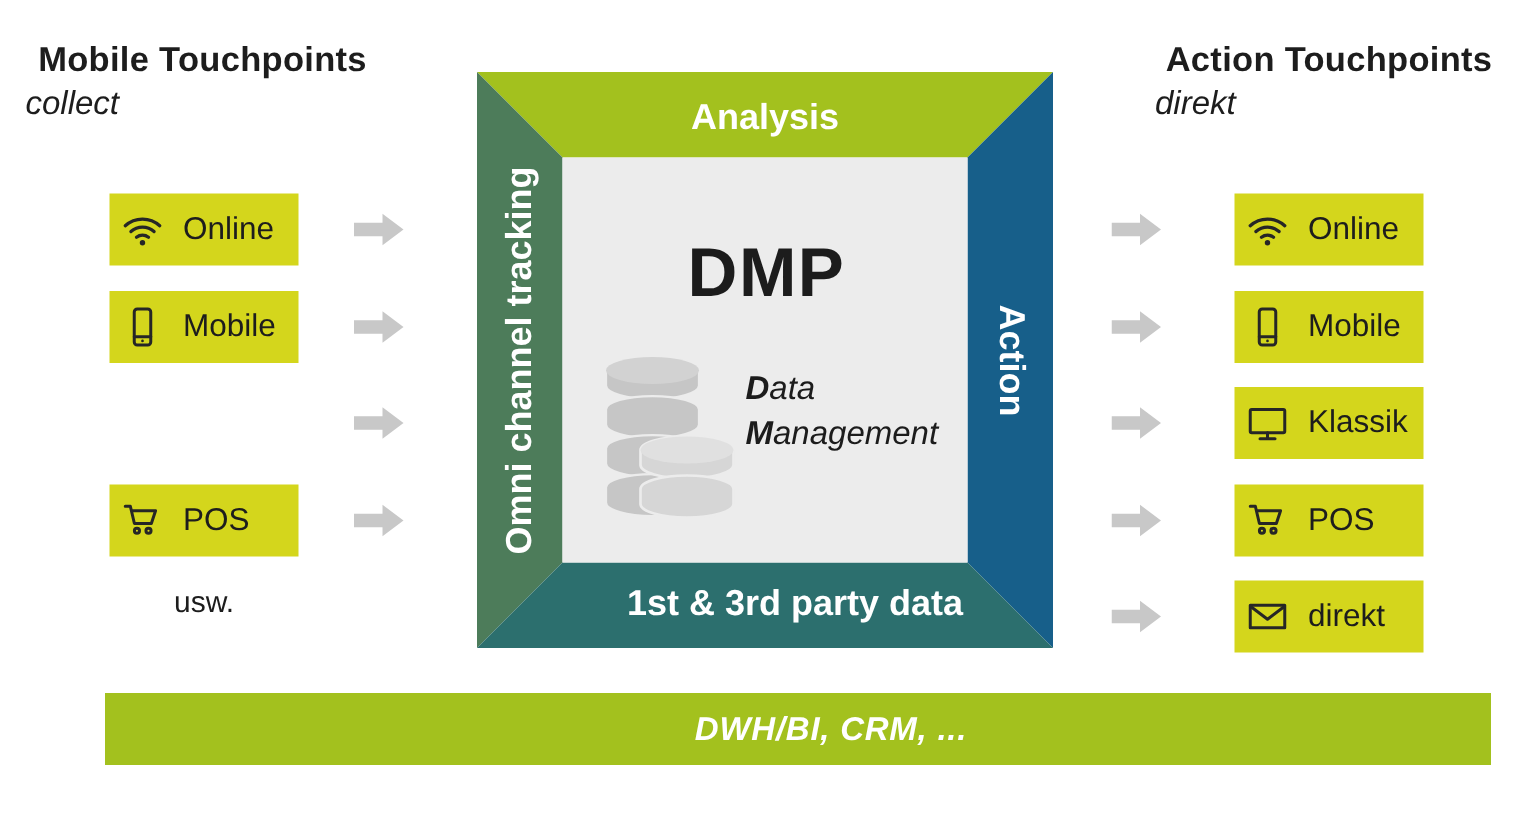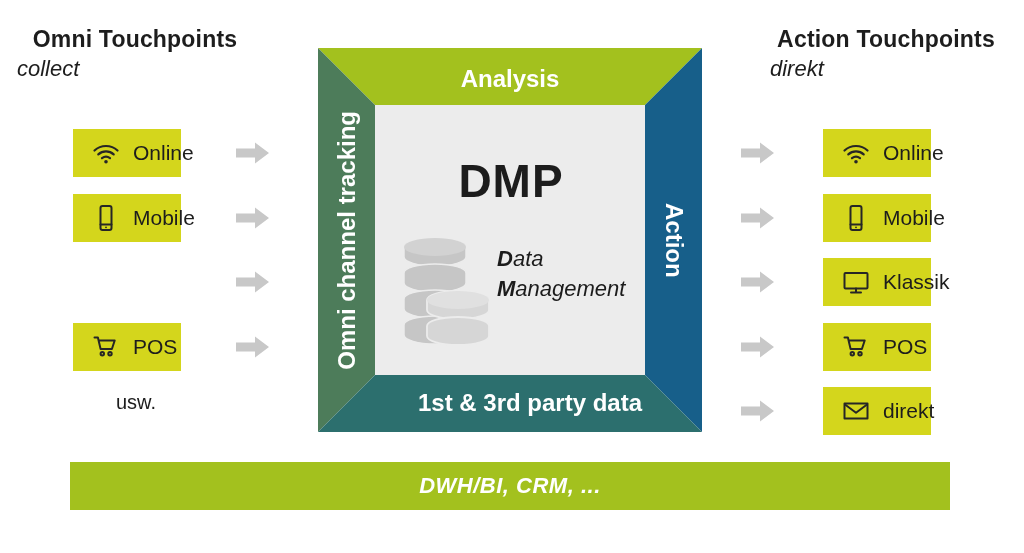--- a/index.html
+++ b/index.html
@@ -2,43 +2,43 @@
 <html><head>
 <meta charset="utf-8">
 <style>
   html,body{margin:0;padding:0;background:#ffffff;}
   .stage{position:relative;width:1024px;height:553px;background:#ffffff;overflow:hidden;
          font-family:"Liberation Sans","DejaVu Sans",sans-serif;}
 
   .col-title{position:absolute;font-size:23px;font-weight:700;color:#1d1d1d;text-align:center;letter-spacing:.2px;}
   .col-sub{position:absolute;font-size:22px;font-style:italic;color:#1d1d1d;}
 
-  .tp-box{position:absolute;width:108px;height:48px;background:#d4d61c;display:flex;align-items:center;
-          padding-left:19px;box-sizing:border-box;gap:13px;}
+  .tp-box{position:absolute;width:126px;height:48px;background:#d4d61c;display:flex;align-items:center;
+          padding-left:8px;box-sizing:border-box;gap:13px;}
   .tp-icon{width:28px;height:28px;color:#262626;flex:0 0 auto;}
   .tp-label{font-size:21px;color:#1d1d1d;white-space:nowrap;}
 
   .arrow{position:absolute;width:34px;height:24px;}
   .usw{position:absolute;font-size:20px;color:#1d1d1d;text-align:center;}
 
   .frame-svg{position:absolute;left:318px;top:48px;width:384px;height:384px;}
   .frame-label-h{position:absolute;left:318px;width:384px;text-align:center;color:#ffffff;
                  font-size:24px;font-weight:700;line-height:26px;}
   .vwrap{position:absolute;top:48px;width:57px;height:384px;display:flex;align-items:center;justify-content:center;}
   .vtext-left{writing-mode:vertical-rl;transform:rotate(180deg);color:#fff;font-size:24px;font-weight:700;white-space:nowrap;}
   .vtext-right{writing-mode:vertical-rl;color:#fff;font-size:24px;font-weight:700;white-space:nowrap;}
 
   .dmp-title{position:absolute;left:377px;top:154px;width:268px;text-align:center;
              font-size:46px;font-weight:700;color:#1c1c1c;letter-spacing:1px;}
   .db-icon{position:absolute;left:404px;top:238px;width:86px;height:112px;}
   .plines{position:absolute;left:497px;top:244px;font-size:22px;font-style:italic;color:#1c1c1c;line-height:30px;}
   .plines b{font-weight:700;}
 
   .bottom-bar{position:absolute;left:70px;top:462px;width:880px;height:48px;background:#a3c11e;
-              display:flex;align-items:center;justify-content:center;}
+              display:flex;align-items:center;justify-content:center;padding-left:44px;}
   .bottom-bar span{color:#ffffff;font-size:22px;font-weight:700;font-style:italic;letter-spacing:.5px;}
 </style>
 </head>
 <body>
 
 <svg width="0" height="0" style="position:absolute" aria-hidden="true">
   <defs>
     <symbol id="i-wifi" viewBox="0 0 28 28" fill="none" stroke="currentColor" stroke-width="2.2" stroke-linecap="round">
       <path d="M2.5 11.5a17 17 0 0 1 23 0"></path>
       <path d="M6.3 15.4a11.5 11.5 0 0 1 15.4 0"></path>
@@ -65,21 +65,21 @@
       <path d="M3 7.5l11 8.3 11-8.3"></path>
     </symbol>
     <symbol id="i-arrow" viewBox="0 0 34 24">
       <polygon points="0,7.5 19,7.5 19,1.5 33,12 19,22.5 19,16.5 0,16.5" fill="#c8c8c8"></polygon>
     </symbol>
   </defs>
 </svg>
 
 <div class="stage">
 
-  <div class="col-title" style="left:17px;top:26px;width:236px;">Omni Touchpoints</div>
+  <div class="col-title" style="left:17px;top:26px;width:236px;">Mobile Touchpoints</div>
   <div class="col-sub" style="left:17px;top:56px;width:236px;">collect</div>
 
   <div class="tp-box" style="left:73px;top:129px;">
     <svg class="tp-icon">
         <use href="#i-wifi"></use>
       </svg>
     <span class="tp-label">Online</span>
   </div>
   <div class="tp-box" style="left:73px;top:194px;">
     <svg class="tp-icon">

